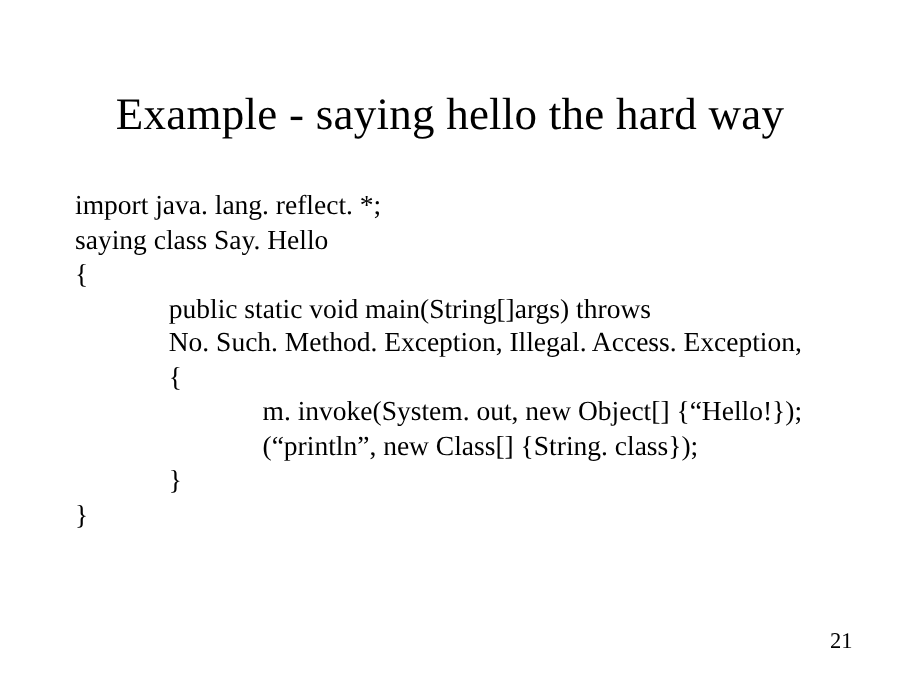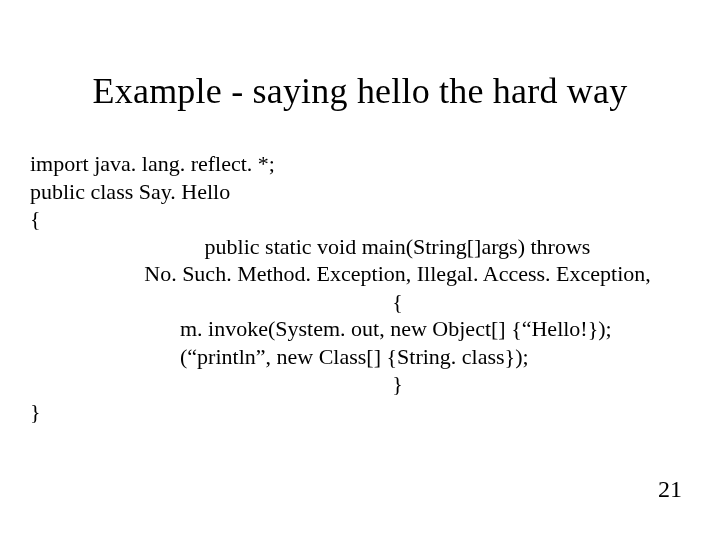--- a/index.html
+++ b/index.html
@@ -29,40 +29,40 @@
     letter-spacing: 0.2px;
   }
   .body {
     position: absolute;
     top: 150px;
     left: 30px;
     width: 660px;
     font-size: 22px;
     line-height: 1.25;
   }
-  .line { white-space: pre; }
-  .ind1 { padding-left: 75px; text-align: center; }
+  .line { white-space: pre; margin-left: 30px; }
+  .ind1 { padding-left: 75px; }
   .ind2 { padding-left: 150px; }
   .pagenum {
     position: absolute;
     right: 38px;
-    bottom: 37px;
-    font-size: 24px;
+    bottom: 17px;
+    font-size: 18px;
   }
 </style>
 </head>
 <body>
 
 <div class="slide">
 
   <div class="title">Example - saying hello the hard way</div>
 
   <div class="body">
     <div class="line">import java. lang. reflect. *;</div>
-    <div class="line">public class Say. Hello</div>
+    <div class="line">saying class Say. Hello</div>
     <div class="line">{</div>
     <div class="line ind1">public static void main(String[]args) throws</div>
     <div class="line ind1">No. Such. Method. Exception, Illegal. Access. Exception,</div>
     <div class="line ind1">{</div>
     <div class="line ind2">m. invoke(System. out, new Object[] {“Hello!});</div>
     <div class="line ind2">(“println”, new Class[] {String. class});</div>
     <div class="line ind1">}</div>
     <div class="line">}</div>
   </div>
 

